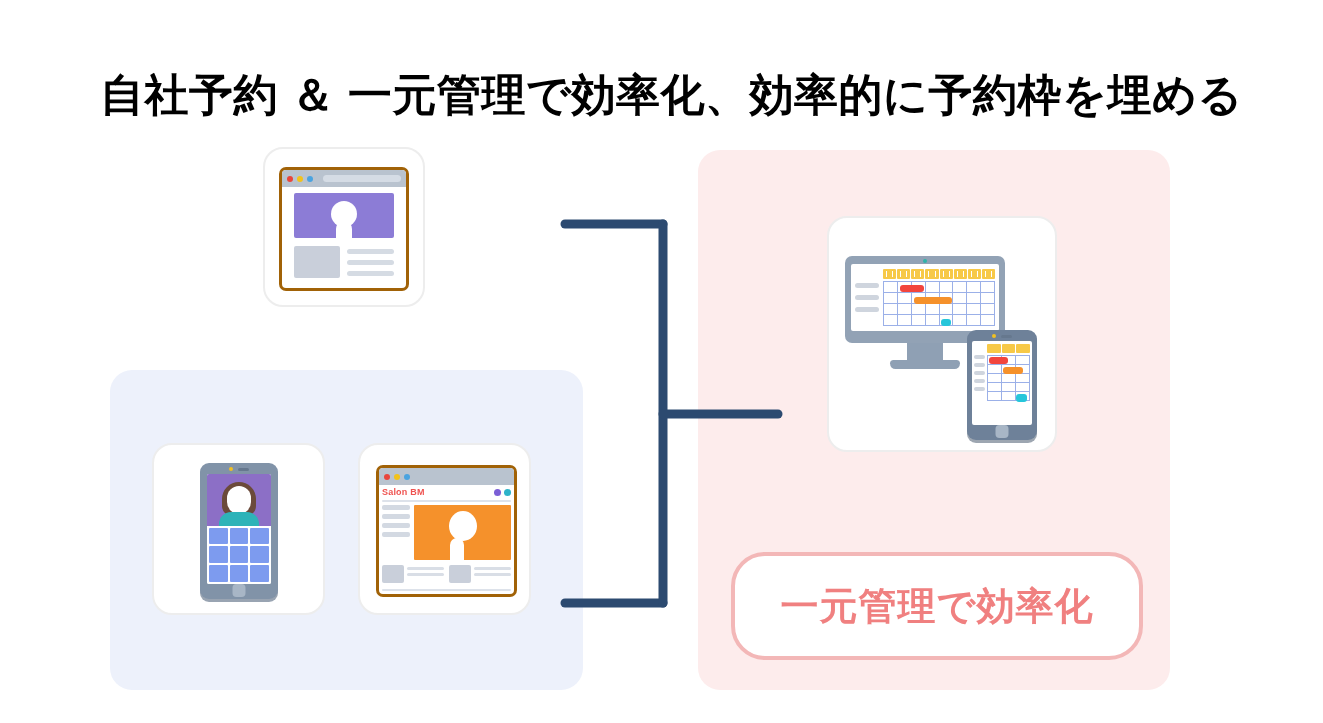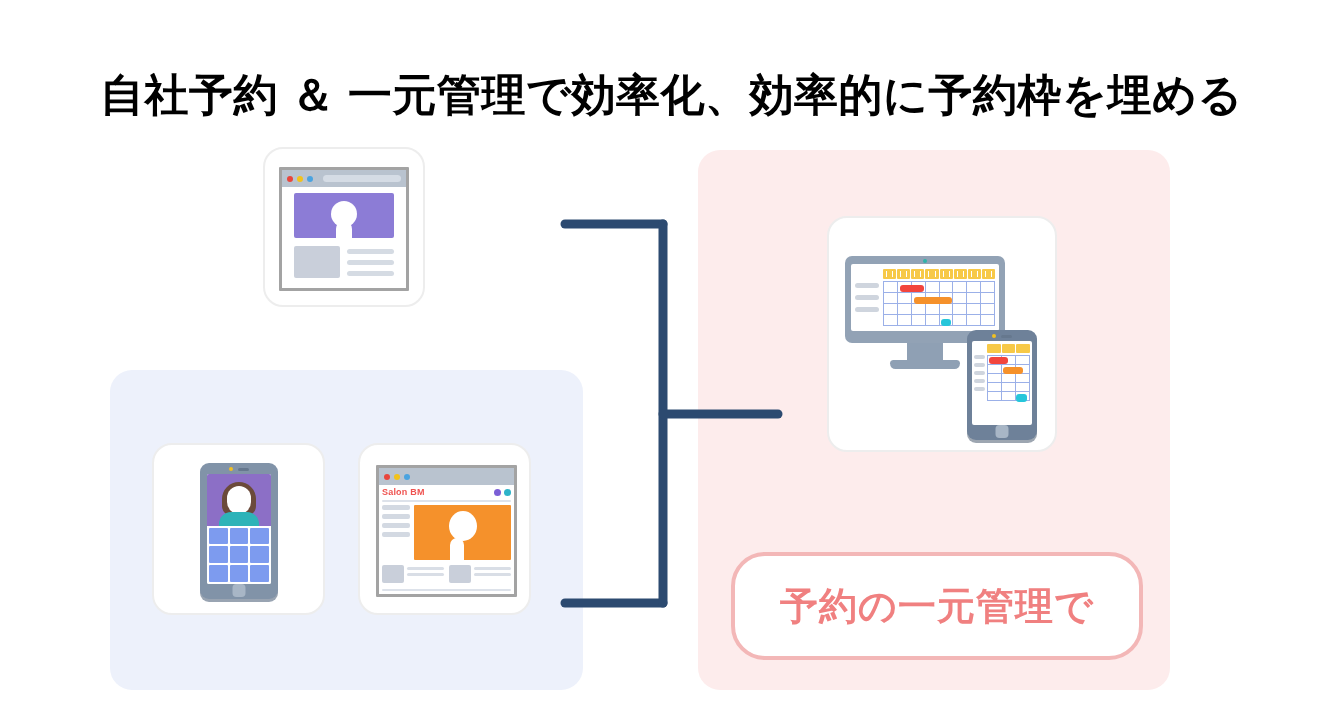--- a/index.html
+++ b/index.html
@@ -52,22 +52,22 @@
   }
   .card-website{ left:263px; top:147px; width:162px; height:160px; }
   .card-phone  { left:152px; top:443px; width:173px; height:172px; }
   .card-salon  { left:358px; top:443px; width:173px; height:172px; }
   .card-admin  { left:827px; top:216px; width:230px; height:236px; }
 
   
   .browser{
     position:absolute;
     background:#ffffff;
-    border:3px solid #a3a3a3;
-    border-radius:1px;
+    border:3px solid #a16207;
+    border-radius:7px;
     box-sizing:border-box;
     overflow:hidden;
   }
   .browser-bar{
     height:17px;
     background:#B9C3CF;
     display:flex;align-items:center;
     padding:0 5px;
     gap:4px;
   }
@@ -476,15 +476,15 @@
       <path d="M 25 34 L 123 34"></path>
 
       <path d="M 25 413 L 123 413"></path>
 
       <path d="M 123 34 L 123 413"></path>
 
       <path d="M 123 224 L 238 224"></path>
     </g>
   </svg>
 
-  <div class="cta">予約の一元管理で</div>
+  <div class="cta">一元管理で効率化</div>
 
 </div>
 
 </body></html>

